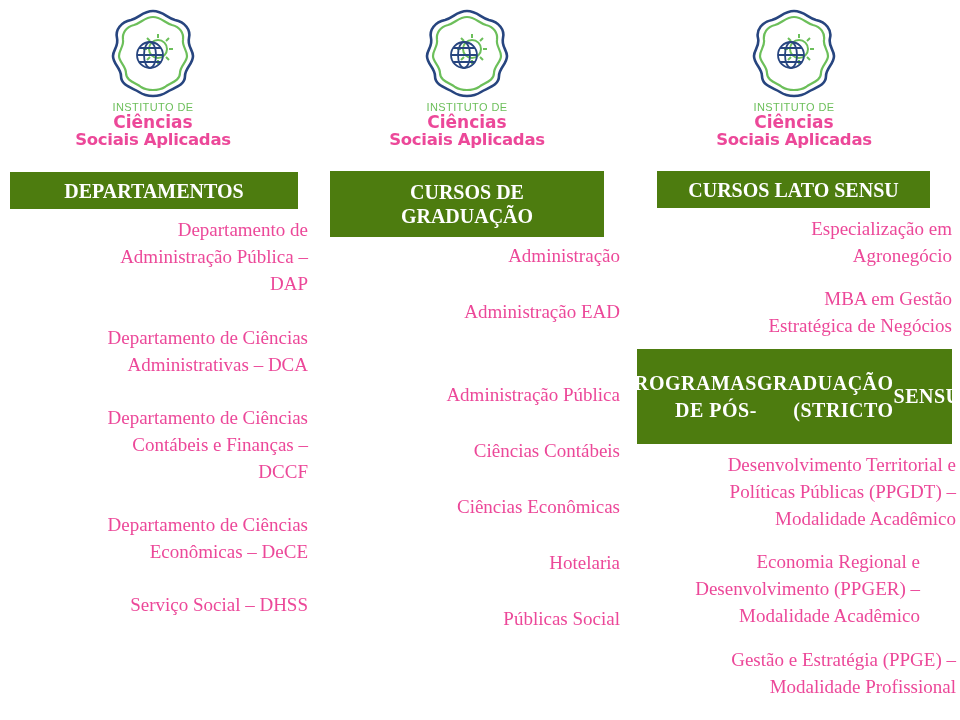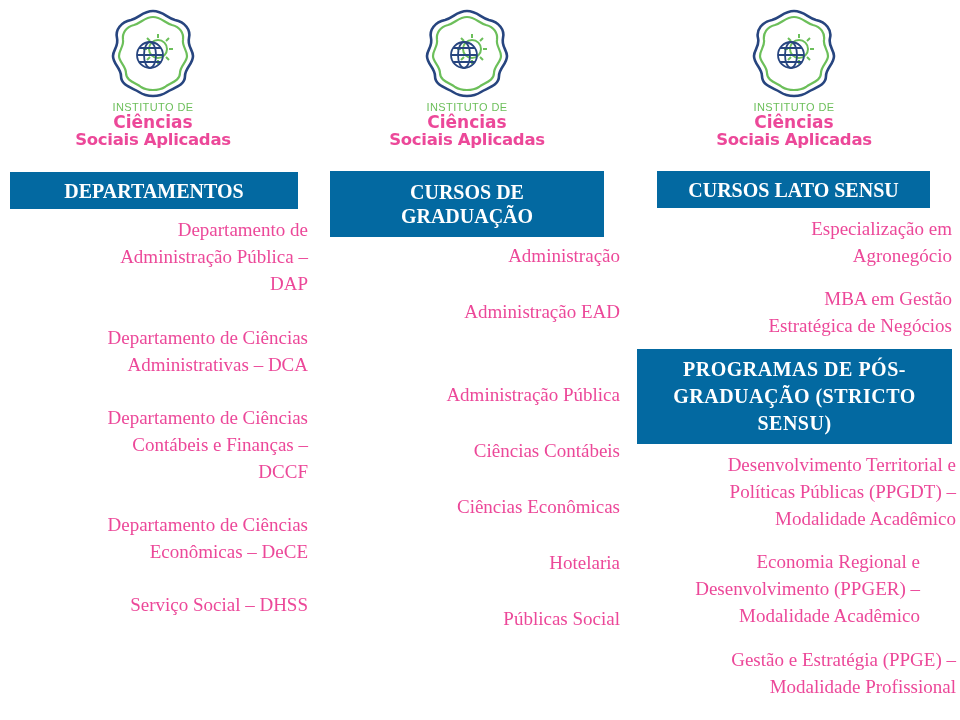--- a/index.html
+++ b/index.html
@@ -7,21 +7,21 @@
       width: 960px; height: 720px; background: #ffffff; position: relative; overflow: hidden;
       font-family: "Liberation Serif", "DejaVu Serif", serif; color: #111;
     }
     .logo { position: absolute; width: 180px; height: 160px; text-align: center; }
     .logo svg { display: block; margin: 8px auto 0 auto; }
     .logo .inst { font-family: Liberation Sans, sans-serif; font-size: 11px; letter-spacing: 0.4px; color: #6cbf5a; margin-top: 3px; }
     .logo .l1, .logo .l2 { font-family: "DejaVu Sans", "Liberation Sans", sans-serif; font-weight: bold; color: #ec4899; line-height: 18px; }
     .logo .l1 { font-size: 17px; }
     .logo .l2 { font-size: 16.5px; letter-spacing: -0.3px; }
     .hdr {
-      position: absolute; background: #0369a1; color: #ffffff; font-weight: bold; text-align: right;
+      position: absolute; background: #4d7c0f; color: #ffffff; font-weight: bold; text-align: right;
       font-family: "Liberation Serif", "DejaVu Serif", serif; font-size: 20px; line-height: 24px;
       display: flex; align-items: center; justify-content: center; box-sizing: border-box; padding: 2px 0;
     }
     .item { position: absolute; text-align: right; font-size: 19px; line-height: 27px; color: #ec4899; }
   </style>
 </head>
 <body>
 
 <div class="logo" style="left:63px; top:0;">
   <svg width="84" height="90" viewBox="0 0 84 90">
@@ -139,21 +139,21 @@
 
 <div class="item" style="left:636px; width:316px; top:215px;">
   <div>Especialização em</div>
   <div>Agronegócio</div>
 </div>
 <div class="item" style="left:636px; width:316px; top:285px;">
   <div>MBA em Gestão</div>
   <div>Estratégica de Negócios</div>
 </div>
 
-<div class="hdr" style="left:637px; top:349px; width:315px; height:95px; flex-direction:column; line-height:27px; letter-spacing:0.5px;">
+<div class="hdr" style="left:637px; top:349px; width:315px; height:95px; line-height:27px; letter-spacing:0.5px;">
   <span>PROGRAMAS DE PÓS-</span>
   <span>GRADUAÇÃO (STRICTO</span>
   <span>SENSU)</span>
 </div>
 
 <div class="item" style="left:630px; width:326px; top:451px;">
   <div>Desenvolvimento Territorial e</div>
   <div>Políticas Públicas (PPGDT) –</div>
   <div>Modalidade Acadêmico</div>
 </div>

